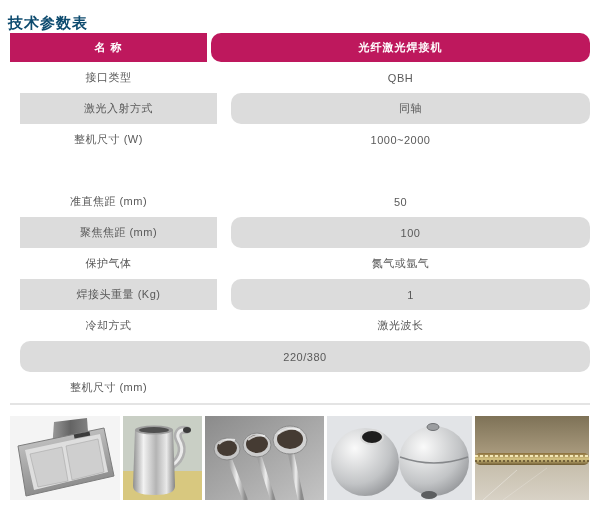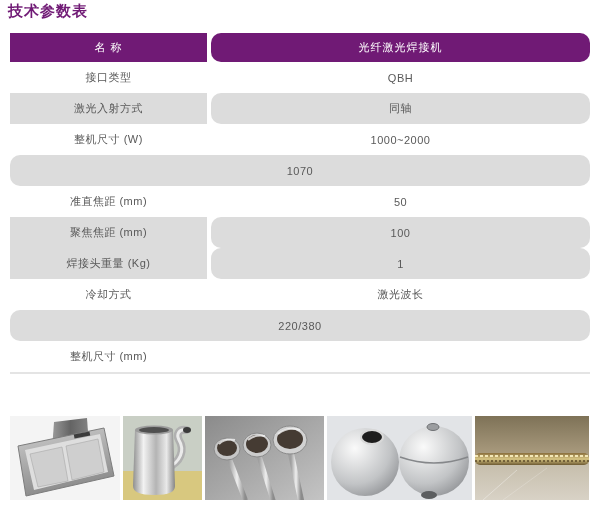--- a/index.html
+++ b/index.html
@@ -1,31 +1,31 @@
 <!DOCTYPE html>
 <html><head>
 <meta charset="utf-8">
 <style>
   html,body{margin:0;padding:0;}
   body{
     width:600px;height:508px;position:relative;background:#ffffff;
     font-family:"Liberation Sans", sans-serif;overflow:hidden;
   }
   .page-title{
-    position:absolute;left:8px;top:2px;
-    font-size:15px;font-weight:bold;color:#701a75;letter-spacing:1px;
+    position:absolute;left:8px;top:14px;
+    font-size:15px;font-weight:bold;color:#0c4a6e;letter-spacing:1px;
   }
   .spec-table{
     position:absolute;left:10px;top:33px;width:580px;
     border-bottom:2px solid #e4e4e4;
   }
   .thead{display:flex;gap:4px;height:29px;}
-  .thead .cell{background:#701a75;color:#ffffff;font-weight:normal;}
+  .thead .cell{background:#be185d;color:#ffffff;font-weight:bold;}
   .trow{display:flex;gap:4px;height:31px;text-align:center;}
-  .trow.alt .cell{background:#dcdcdc;}
+  .trow.alt .cell{background:#dcdcdc;margin-left:10px;}
   .cell{
     display:flex;align-items:center;justify-content:center;
     font-size:11px;color:#595959;letter-spacing:0.5px;background:#ffffff;
   }
   .cell.left{width:197px;flex:none;}
   .cell.right{flex:1;border-radius:10px;}
   .thead .cell{font-size:11px;letter-spacing:1px;}
   .gallery{
     position:absolute;left:10px;top:416px;width:580px;height:84px;
     display:flex;gap:3px;
@@ -50,29 +50,32 @@
       </div>
       <div class="trow alt">
         <div class="cell left">激光入射方式</div>
         <div class="cell right">同轴</div>
       </div>
       <div class="trow">
         <div class="cell left">整机尺寸 (W)</div>
         <div class="cell right">1000~2000</div>
       </div>
       <div class="trow alt">
-        <div class="cell right">1070</div>
       </div>
       <div class="trow">
         <div class="cell left">准直焦距 (mm)</div>
         <div class="cell right">50</div>
       </div>
       <div class="trow alt">
         <div class="cell left">聚焦焦距 (mm)</div>
         <div class="cell right">100</div>
+      </div>
+      <div class="trow">
+        <div class="cell left">保护气体</div>
+        <div class="cell right">氮气或氩气</div>
       </div>
       <div class="trow alt">
         <div class="cell left">焊接头重量 (Kg)</div>
         <div class="cell right">1</div>
       </div>
       <div class="trow">
         <div class="cell left">冷却方式</div>
         <div class="cell right">激光波长</div>
       </div>
       <div class="trow alt">

